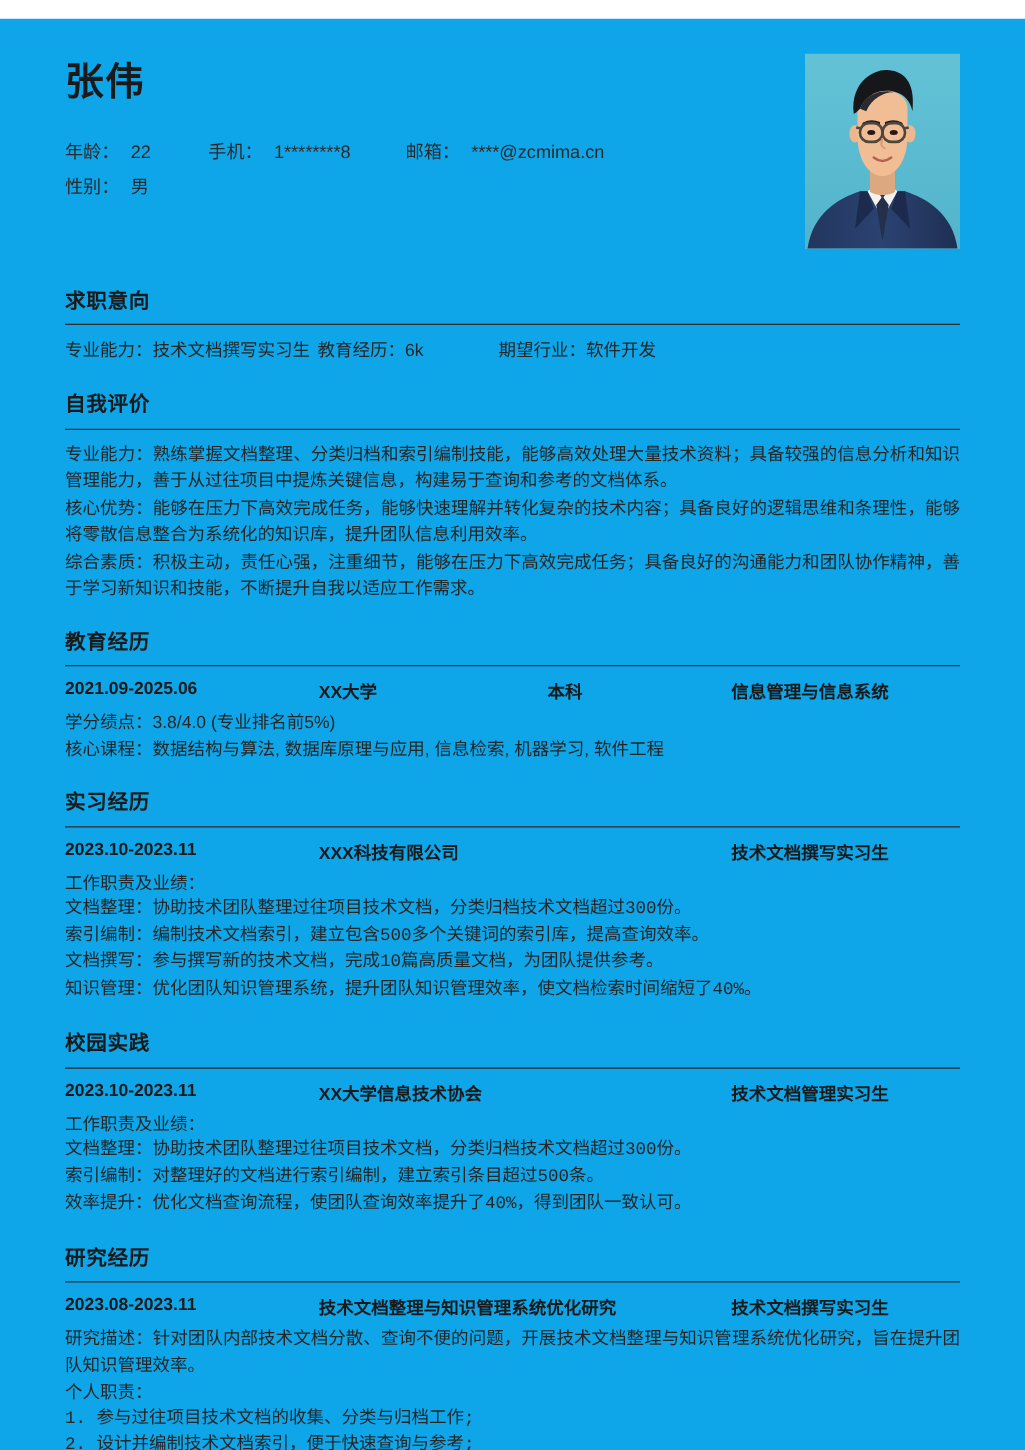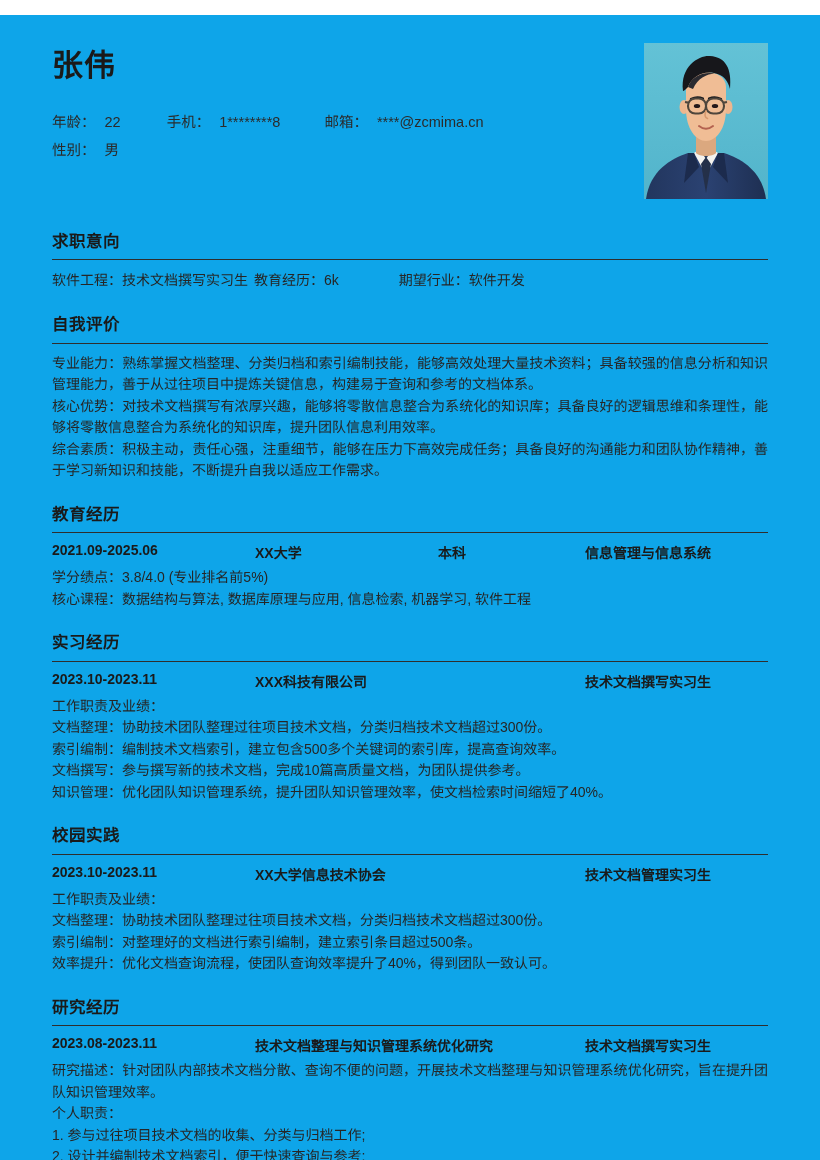--- a/index.html
+++ b/index.html
@@ -126,20 +126,21 @@
     font-size: 14px;
     line-height: 21.5px;
     color: #262626;
     margin: 0;
   }
   .bullet-line {
     font-size: 14px;
     line-height: 21.5px;
     color: #262626;
     margin: 0;
+    font-family: Liberation Mono, monospace;
   }
 </style>
 </head>
 <body>
 
 <div class="page">
   <div class="content">
 
     <div class="header">
       <h1 class="name">张伟</h1>
@@ -226,36 +227,36 @@
             <path d="M55 83 q7 5.5 14 0" stroke="#b4624f" stroke-width="2" fill="none" stroke-linecap="round"></path>
           </g>
         </svg>
       </div>
     </div>
 
     <div class="section">
       <h2 class="section-title">求职意向</h2>
       <hr class="section-rule">
       <div class="intent-line">
-        <span>软件工程：</span>
+        <span>专业能力：</span>
         <span>技术文档撰写实习生</span>
         <span style="width:6px"></span>
         <span>教育经历：</span>
         <span>6k</span>
         <span class="intent-gap"></span>
         <span>期望行业：</span>
         <span>软件开发</span>
       </div>
     </div>
 
     <div class="section">
       <h2 class="section-title">自我评价</h2>
       <hr class="section-rule">
       <p class="para">专业能力：熟练掌握文档整理、分类归档和索引编制技能，能够高效处理大量技术资料；具备较强的信息分析和知识管理能力，善于从过往项目中提炼关键信息，构建易于查询和参考的文档体系。</p>
-      <p class="para">核心优势：对技术文档撰写有浓厚兴趣，能够将零散信息整合为系统化的知识库；具备良好的逻辑思维和条理性，能够将零散信息整合为系统化的知识库，提升团队信息利用效率。</p>
+      <p class="para">核心优势：能够在压力下高效完成任务，能够快速理解并转化复杂的技术内容；具备良好的逻辑思维和条理性，能够将零散信息整合为系统化的知识库，提升团队信息利用效率。</p>
       <p class="para">综合素质：积极主动，责任心强，注重细节，能够在压力下高效完成任务；具备良好的沟通能力和团队协作精神，善于学习新知识和技能，不断提升自我以适应工作需求。</p>
     </div>
 
     <div class="section">
       <h2 class="section-title">教育经历</h2>
       <hr class="section-rule">
       <div class="entry-head">
         <span class="col-date">2021.09-2025.06</span>
         <span class="col-b-edu">XX大学</span>
         <span class="col-c-edu">本科</span>

